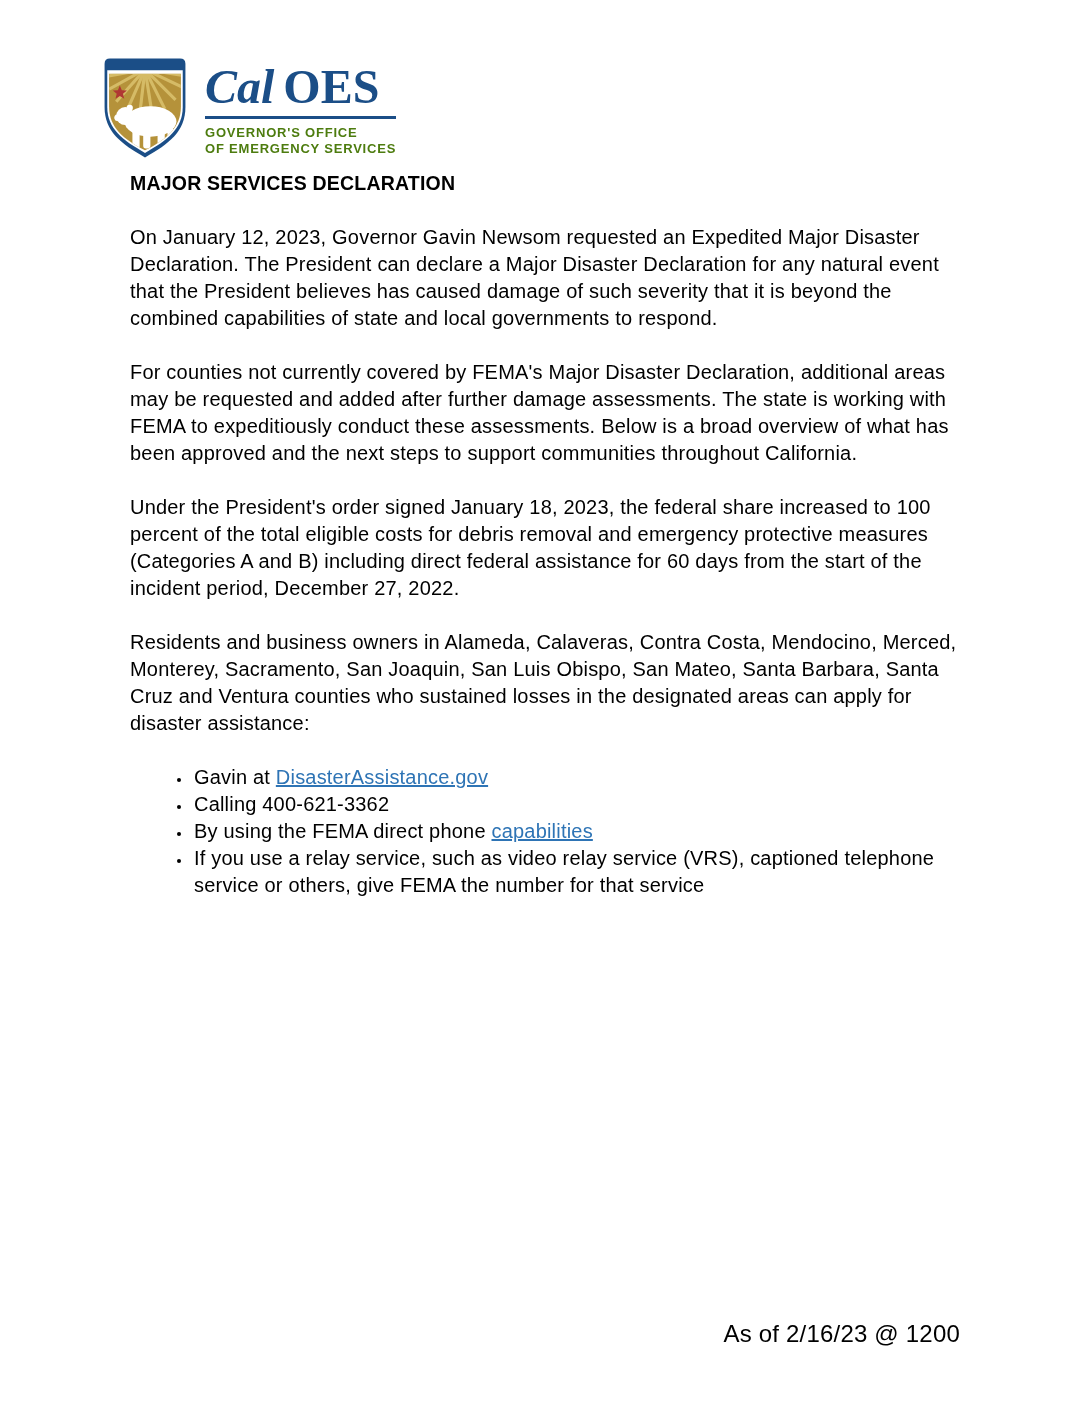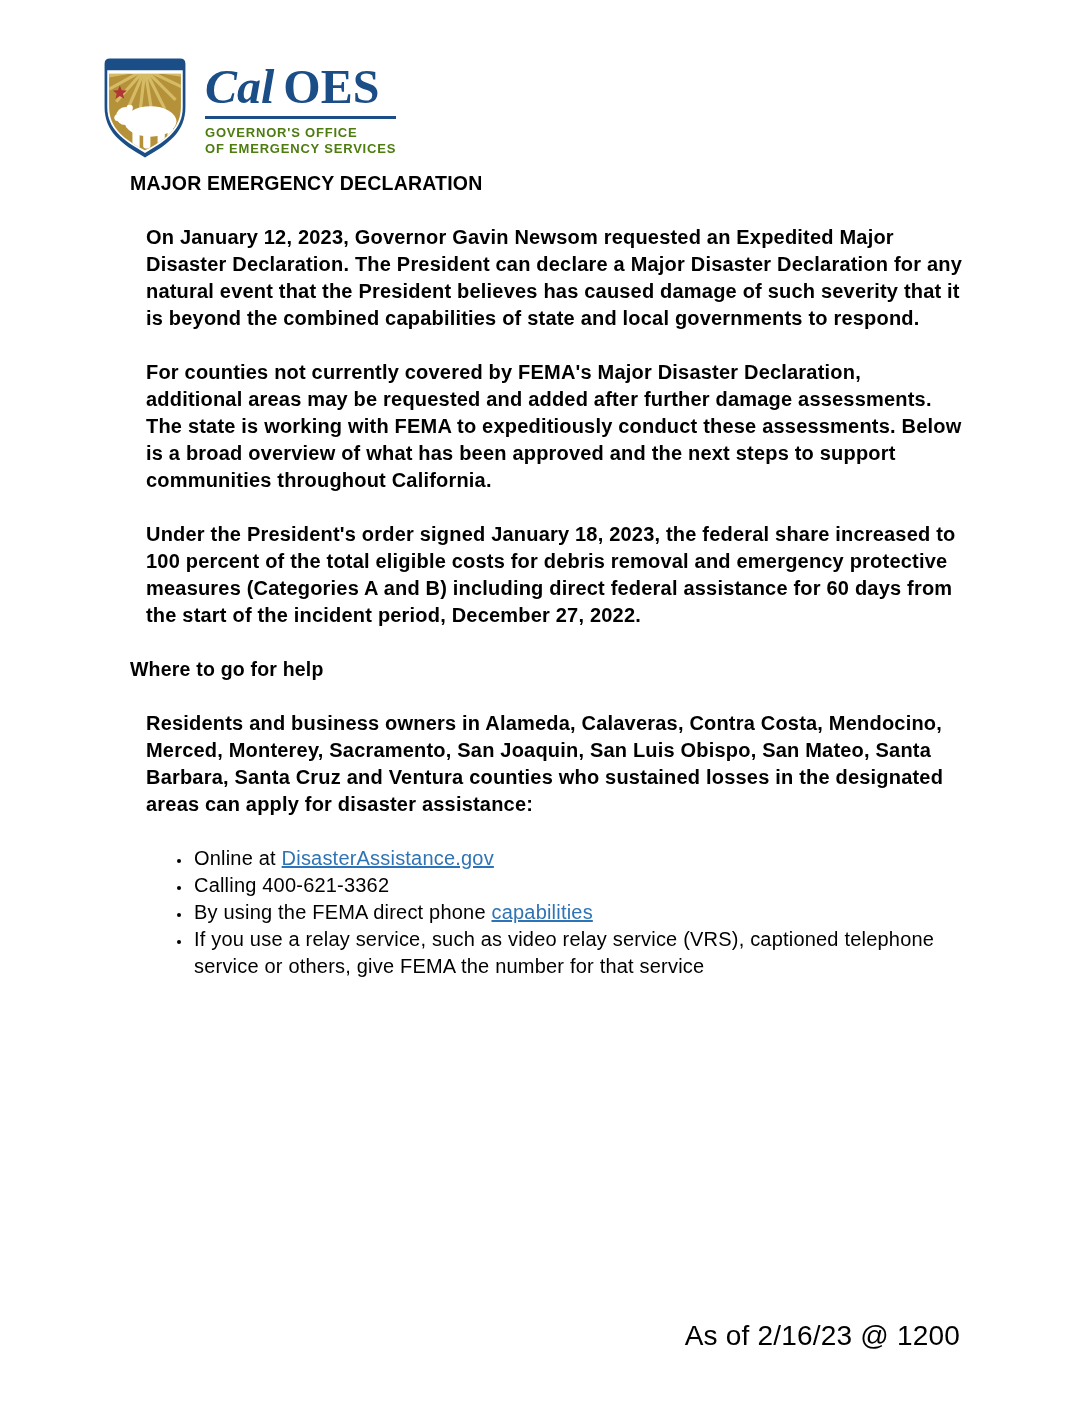--- a/index.html
+++ b/index.html
@@ -63,34 +63,34 @@
     letter-spacing: 0.2px;
   }
   main h2, main h3 {
     font-size: 19.5px;
     font-weight: bold;
     line-height: 27px;
     margin: 0 0 27px 0;
     letter-spacing: 0.2px;
   }
   main h3 { margin-top: 27px; }
-  main p { margin: 0 0 27px 16px; font-weight: bold; }
+  main p { margin: 0 0 27px 0; }
   ul.help-list { margin: 0; padding-left: 62px; }
   ul.help-list li { margin: 0; padding-left: 2px; }
   ul.help-list li::marker { font-size: 14px; }
   a.doc-link {
     color: #2E74B5;
     text-decoration: underline;
     cursor: pointer;
   }
   .footer {
     position: absolute;
     top: 1320px;
     right: 128px;
-    font-size: 28px;
+    font-size: 24px;
     letter-spacing: 0.2px;
     color: #000000;
   }
 </style>
 </head>
 <body>
 
 <div class="page">
 
   <header class="header">
@@ -137,30 +137,29 @@
       <div class="logo-text">
         <div class="wordmark"><span class="cal">Cal</span><span class="oes">OES</span></div>
         <div class="logo-rule"></div>
         <div class="logo-sub">GOVERNOR'S OFFICE</div>
         <div class="logo-sub">OF EMERGENCY SERVICES</div>
       </div>
     </div>
   </header>
 
   <main>
-    <h2>MAJOR EMERGENCY DECLARATION</h2>
+    <h2>MAJOR SERVICES DECLARATION</h2>
     <p>On January 12, 2023, Governor Gavin Newsom requested an Expedited Major Disaster Declaration. The President can declare a Major Disaster Declaration for any natural event that the President believes has caused damage of such severity that it is beyond the combined capabilities of state and local governments to respond.</p>
     <p>For counties not currently covered by FEMA's Major Disaster Declaration, additional areas may be requested and added after further damage assessments. The state is working with FEMA to expeditiously conduct these assessments. Below is a broad overview of what has been approved and the next steps to support communities throughout California.</p>
     <p>Under the President's order signed January 18, 2023, the federal share increased to 100 percent of the total eligible costs for debris removal and emergency protective measures (Categories A and B) including direct federal assistance for 60 days from the start of the incident period, December 27, 2022.</p>
 
-    <h3>Where to go for help</h3>
     <p>Residents and business owners in Alameda, Calaveras, Contra Costa, Mendocino, Merced, Monterey, Sacramento, San Joaquin, San Luis Obispo, San Mateo, Santa Barbara, Santa Cruz and Ventura counties who sustained losses in the designated areas can apply for disaster assistance:</p>
 
     <ul class="help-list">
-      <li><span>Online at </span><a class="doc-link">DisasterAssistance.gov</a></li>
+      <li><span>Gavin at </span><a class="doc-link">DisasterAssistance.gov</a></li>
       <li><span>Calling 400-621-3362</span></li>
       <li><span>By using the FEMA direct phone </span><a class="doc-link">capabilities</a></li>
       <li><span>If you use a relay service, such as video relay service (VRS), captioned telephone service or others, give FEMA the number for that service</span></li>
     </ul>
   </main>
 
   <div class="footer">As of 2/16/23 @ 1200</div>
 
 </div>
 

